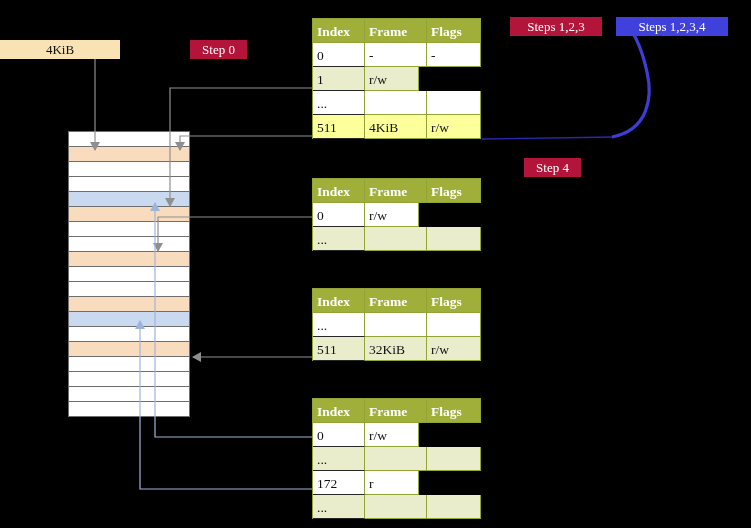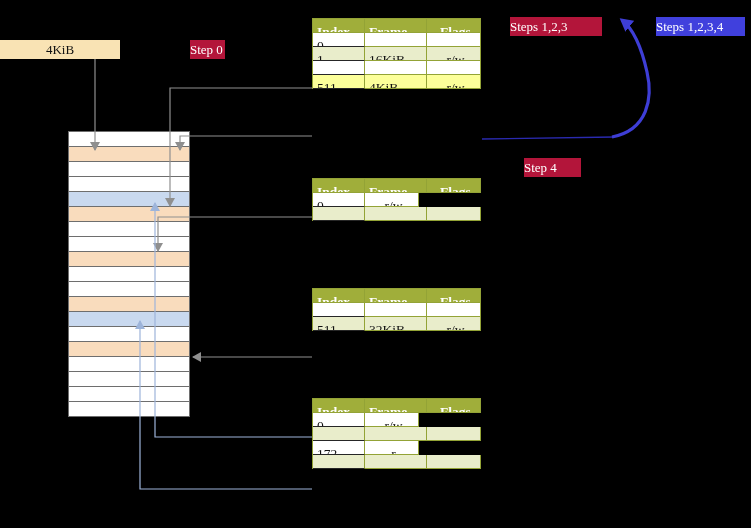--- a/index.html
+++ b/index.html
@@ -21,46 +21,46 @@
   .mrow.blue  { background:var(--frameblue,#c9d9ef); }
   .mrow.white { background:#ffffff; }
 
   
   .ptable {
     position:absolute; left:312px; width:169px; z-index:3;
     border-left:1px solid var(--border,#93a336);
     border-top:1px solid var(--border,#93a336);
     background:transparent;
   }
-  .trow { display:flex; height:14px; }
+  .trow { display:flex; height:24px; }
   .cell {
     border-right:1px solid var(--border,#93a336);
     border-bottom:1px solid var(--border,#93a336);
     padding-left:4px; font-size:13.5px; line-height:25px;
     color:#111; background:#ffffff; overflow:hidden; white-space:nowrap;
   }
   .cell.c0 { width:52px; }
   .cell.c1 { width:62px; }
-  .cell.c2 { width:54px;text-align:center; }
+  .cell.c2 { width:54px; }
   .cell.head { background:var(--header,#a0ae3a); color:#ffffff; font-weight:bold; }
   .trow.stripe .cell    { background:var(--stripe,#e9edcb); }
   .trow.highlight .cell { background:var(--highlight,#fcff9a); }
   .trow.body .cell.c0   { border-bottom-color:#262626; }
   #t1{top:18px;} #t2{top:178px;} #t3{top:288px;} #t4{top:398px;}
 
   
   .badge {
     position:absolute; z-index:3; height:19px; line-height:19px;
-    text-align:left; color:#ffffff; font-size:13px;
+    text-align:center; color:#ffffff; font-size:13px;
   }
   .badge.crimson { background:var(--crimson,#b3153a); }
   .badge.blue    { background:var(--badgeblue,#4040dd); }
-  #badge-step0     { left:190px; top:40px;  width:35px; }
+  #badge-step0     { left:190px; top:40px;  width:57px; }
   #badge-steps123  { left:510px; top:17px;  width:92px; }
-  #badge-steps1234 { left:656px; top:17px;  width:89px; }
+  #badge-steps1234 { left:616px; top:17px;  width:112px; }
   #badge-step4     { left:524px; top:158px; width:57px; }
 
   
   #framebox {
     position:absolute; left:0; top:40px; width:120px; height:19px; z-index:3;
     background:var(--wheat,#f9e3b4); text-align:center; line-height:19px;
     font-size:13px; color:#111;
   }
 
   
@@ -129,21 +129,20 @@
       <div class="cell head c1">Frame</div>
       <div class="cell head c2">Flags</div>
     </div>
     <div class="trow body plain">
       <div class="cell c0">0</div>
       <div class="cell c1">-</div>
       <div class="cell c2">-</div>
     </div>
     <div class="trow body stripe">
       <div class="cell c0">1</div>
-      <div class="cell c1">16KiB</div>
       <div class="cell c2">r/w</div>
     </div>
     <div class="trow body plain">
       <div class="cell c0">...</div>
       <div class="cell c1"></div>
       <div class="cell c2"></div>
     </div>
     <div class="trow body highlight">
       <div class="cell c0">511</div>
       <div class="cell c1">4KiB</div>

